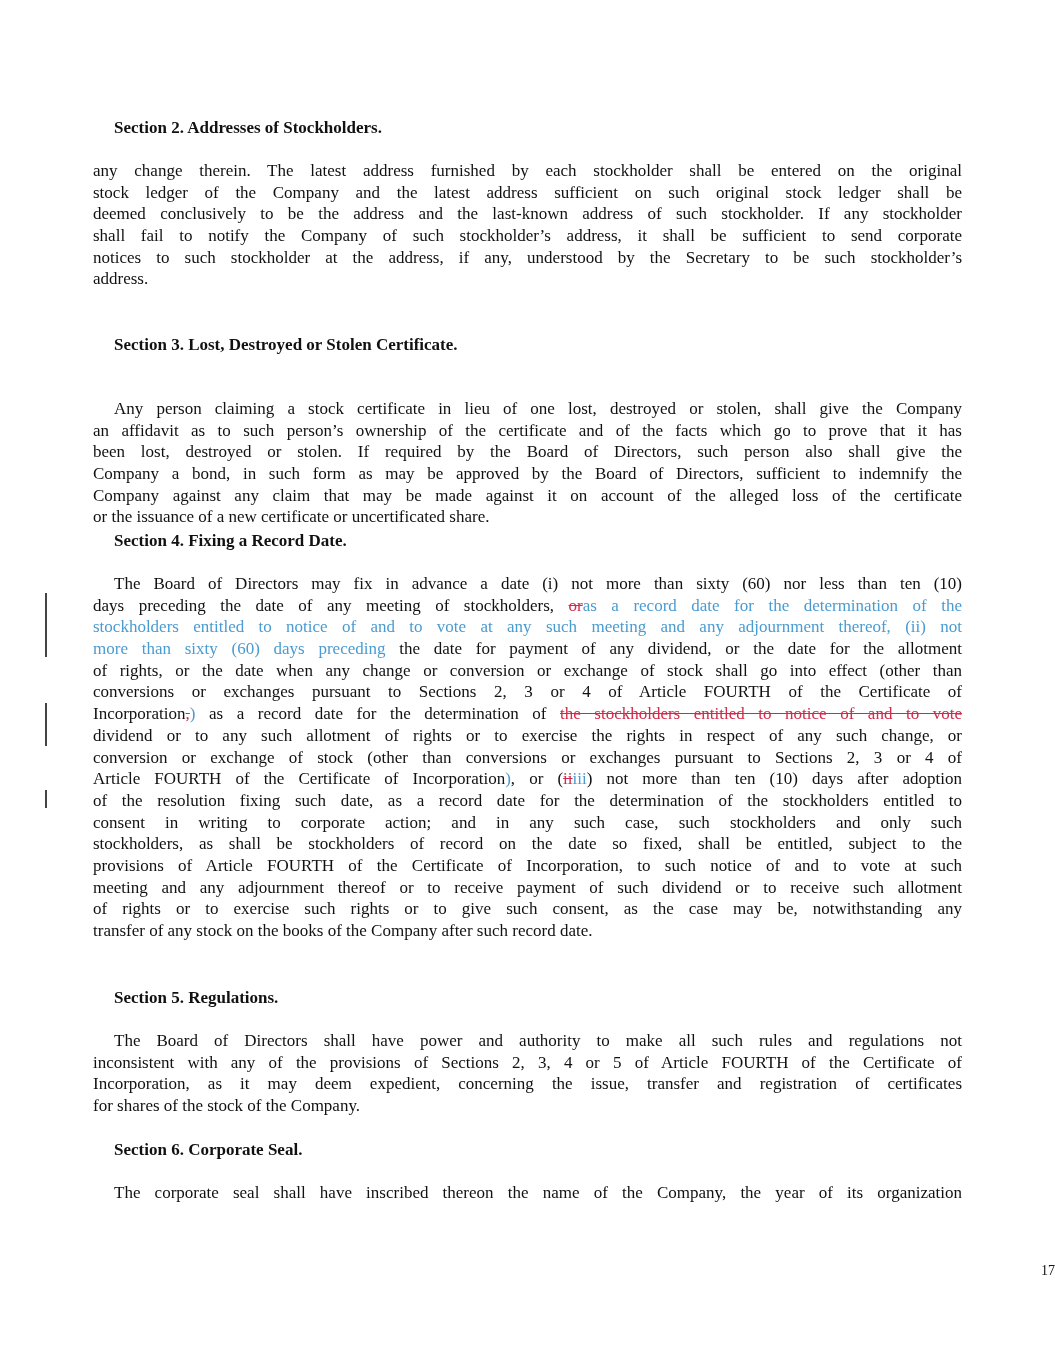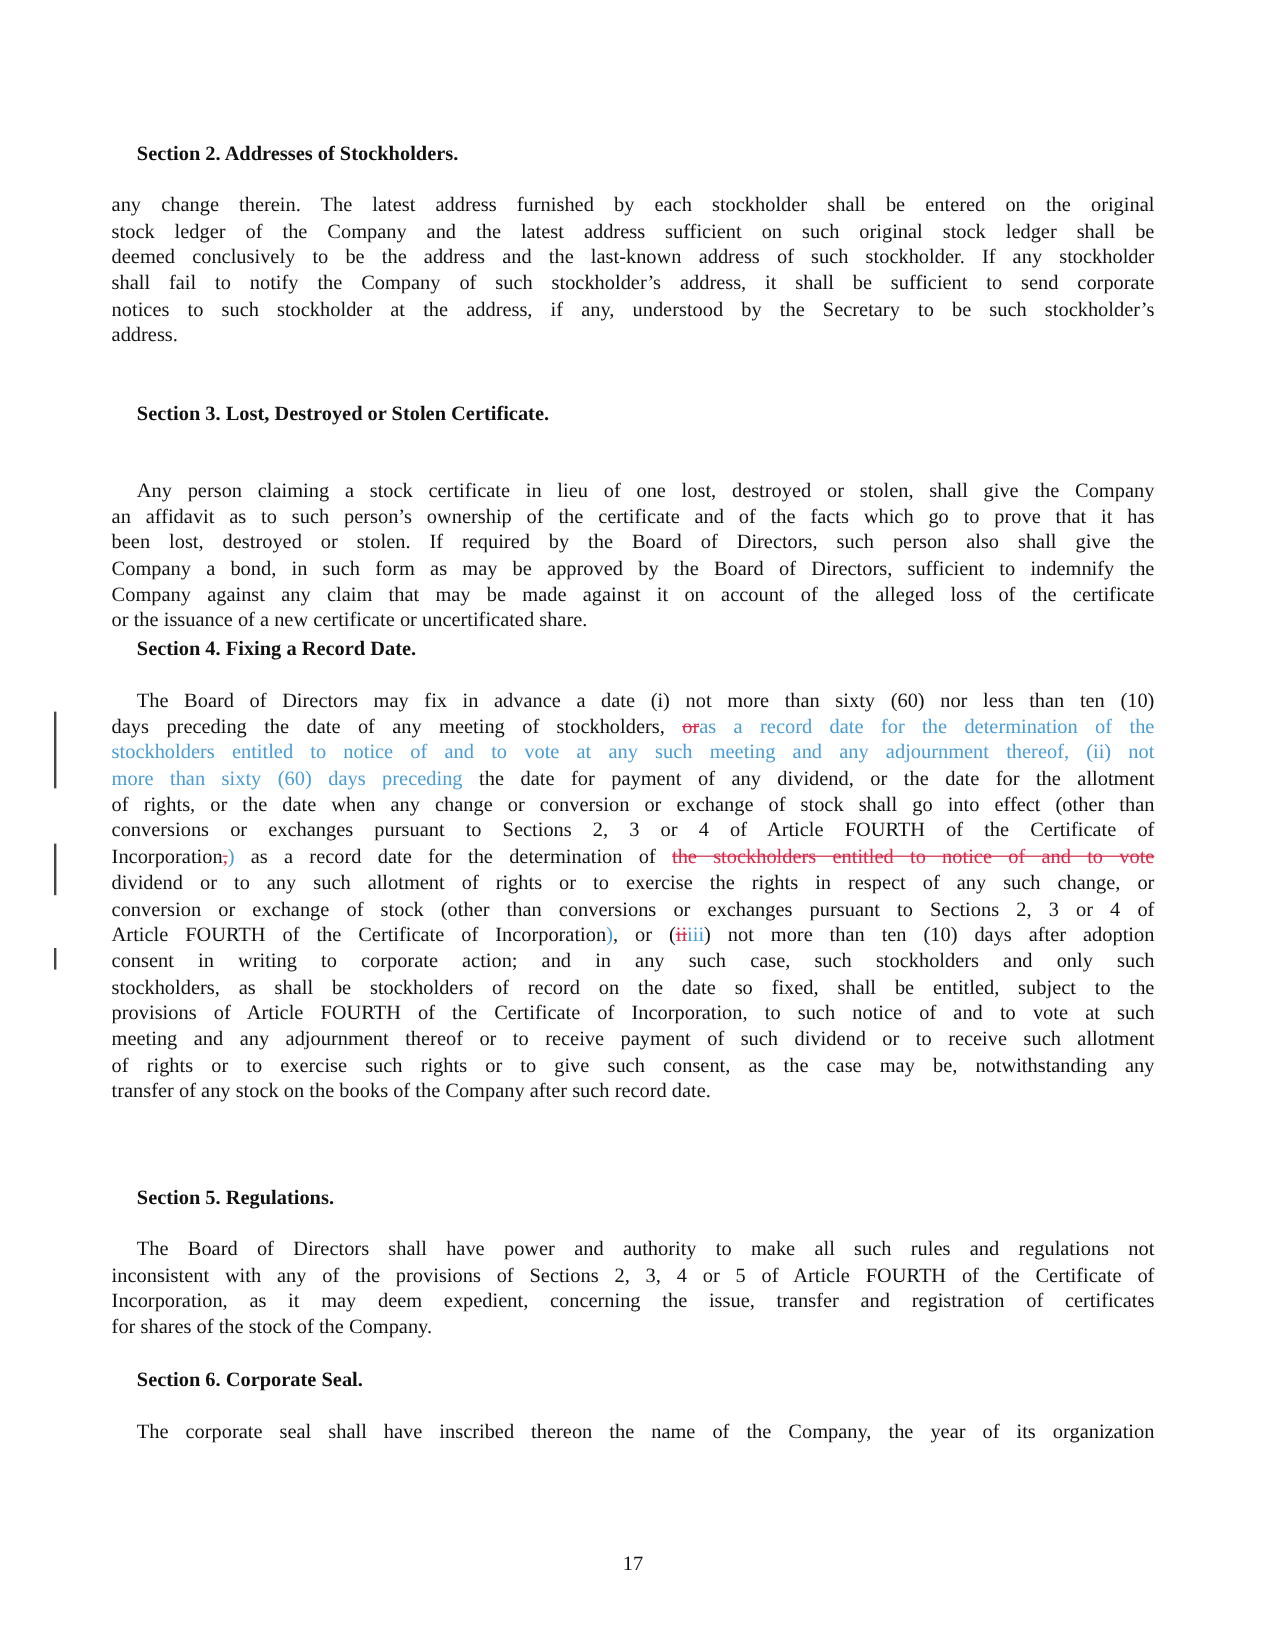--- a/index.html
+++ b/index.html
@@ -7,21 +7,21 @@
          font-family: "Liberation Serif", "DejaVu Serif", serif; color: #111; }
   .page { position: absolute; left: 0; top: 0; width: 1055px; height: 1365px; background: #fff; }
   .heading { position: absolute; left: 114px; font-weight: bold; font-size: 17px; line-height: 21.7px; white-space: nowrap; }
   .para { position: absolute; left: 93px; width: 869px; font-size: 17px; }
   .line { display: block; height: 21.7px; line-height: 21.7px; text-align: justify; text-align-last: justify; white-space: nowrap; overflow: visible; }
   .line.first { padding-left: 21px; }
   .line.last { text-align-last: left; }
   .ins { color: #4a9bd1; text-decoration-color: #4a9bd1; }
   .del { color: #d12a4a; text-decoration: line-through; text-decoration-color: #d12a4a; }
   .change-bar { position: absolute; left: 45px; width: 1.5px; background: #444; }
-  .page-number { position: absolute; left: 0; width: 1055px; top: 1292px; text-align: center; font-size: 17px; line-height: 21.7px; }
+  .page-number { position: absolute; left: 0; width: 1055px; top: 1260px; text-align: right; font-size: 14px; line-height: 21.7px; }
 </style>
 </head>
 <body>
 
 <div class="page">
 
   <div class="change-bar" style="top:593px;height:64px;"></div>
   <div class="change-bar" style="top:703px;height:43px;"></div>
   <div class="change-bar" style="top:790px;height:18px;"></div>
 
@@ -50,20 +50,21 @@
       <span class="line first"><span>The Board of Directors may fix in advance a date (i) not more than sixty (60) nor less than ten (10)</span></span>
       <span class="line"><span>days preceding the date of any meeting of stockholders, </span><span class="del">or</span><span class="ins">as a record date for the determination of the</span></span>
       <span class="line"><span class="ins">stockholders entitled to notice of and to vote at any such meeting and any adjournment thereof, (ii) not</span></span>
       <span class="line"><span class="ins">more than sixty (60) days preceding</span><span> the date for payment of any dividend, or the date for the allotment</span></span>
       <span class="line"><span>of rights, or the date when any change or conversion or exchange of stock shall go into effect (other than</span></span>
       <span class="line"><span>conversions or exchanges pursuant to Sections 2, 3 or 4 of Article FOURTH of the Certificate of</span></span>
       <span class="line"><span>Incorporation</span><span class="del">,</span><span class="ins">)</span><span> as a record date for the determination of </span><span class="del">the stockholders entitled to notice of and to vote</span></span>
       <span class="line"><span>dividend or to any such allotment of rights or to exercise the rights in respect of any such change, or</span></span>
       <span class="line"><span>conversion or exchange of stock (other than conversions or exchanges pursuant to Sections 2, 3 or 4 of</span></span>
       <span class="line"><span>Article FOURTH of the Certificate of Incorporation</span><span class="ins">)</span><span>, or (</span><span class="del">ii</span><span class="ins">iii</span><span>) not more than ten (10) days after adoption</span></span>
+      <span class="line"><span>of the resolution fixing such date, as a record date for the determination of the stockholders entitled to</span></span>
       <span class="line"><span>consent in writing to corporate action; and in any such case, such stockholders and only such</span></span>
       <span class="line"><span>stockholders, as shall be stockholders of record on the date so fixed, shall be entitled, subject to the</span></span>
       <span class="line"><span>provisions of Article FOURTH of the Certificate of Incorporation, to such notice of and to vote at such</span></span>
       <span class="line"><span>meeting and any adjournment thereof or to receive payment of such dividend or to receive such allotment</span></span>
       <span class="line"><span>of rights or to exercise such rights or to give such consent, as the case may be, notwithstanding any</span></span>
       <span class="line last"><span>transfer of any stock on the books of the Company after such record date.</span></span>
     </div>
 
   <div class="heading" style="top:987px;">Section 5. Regulations.</div>
   <div class="para" style="top:1030px;">

